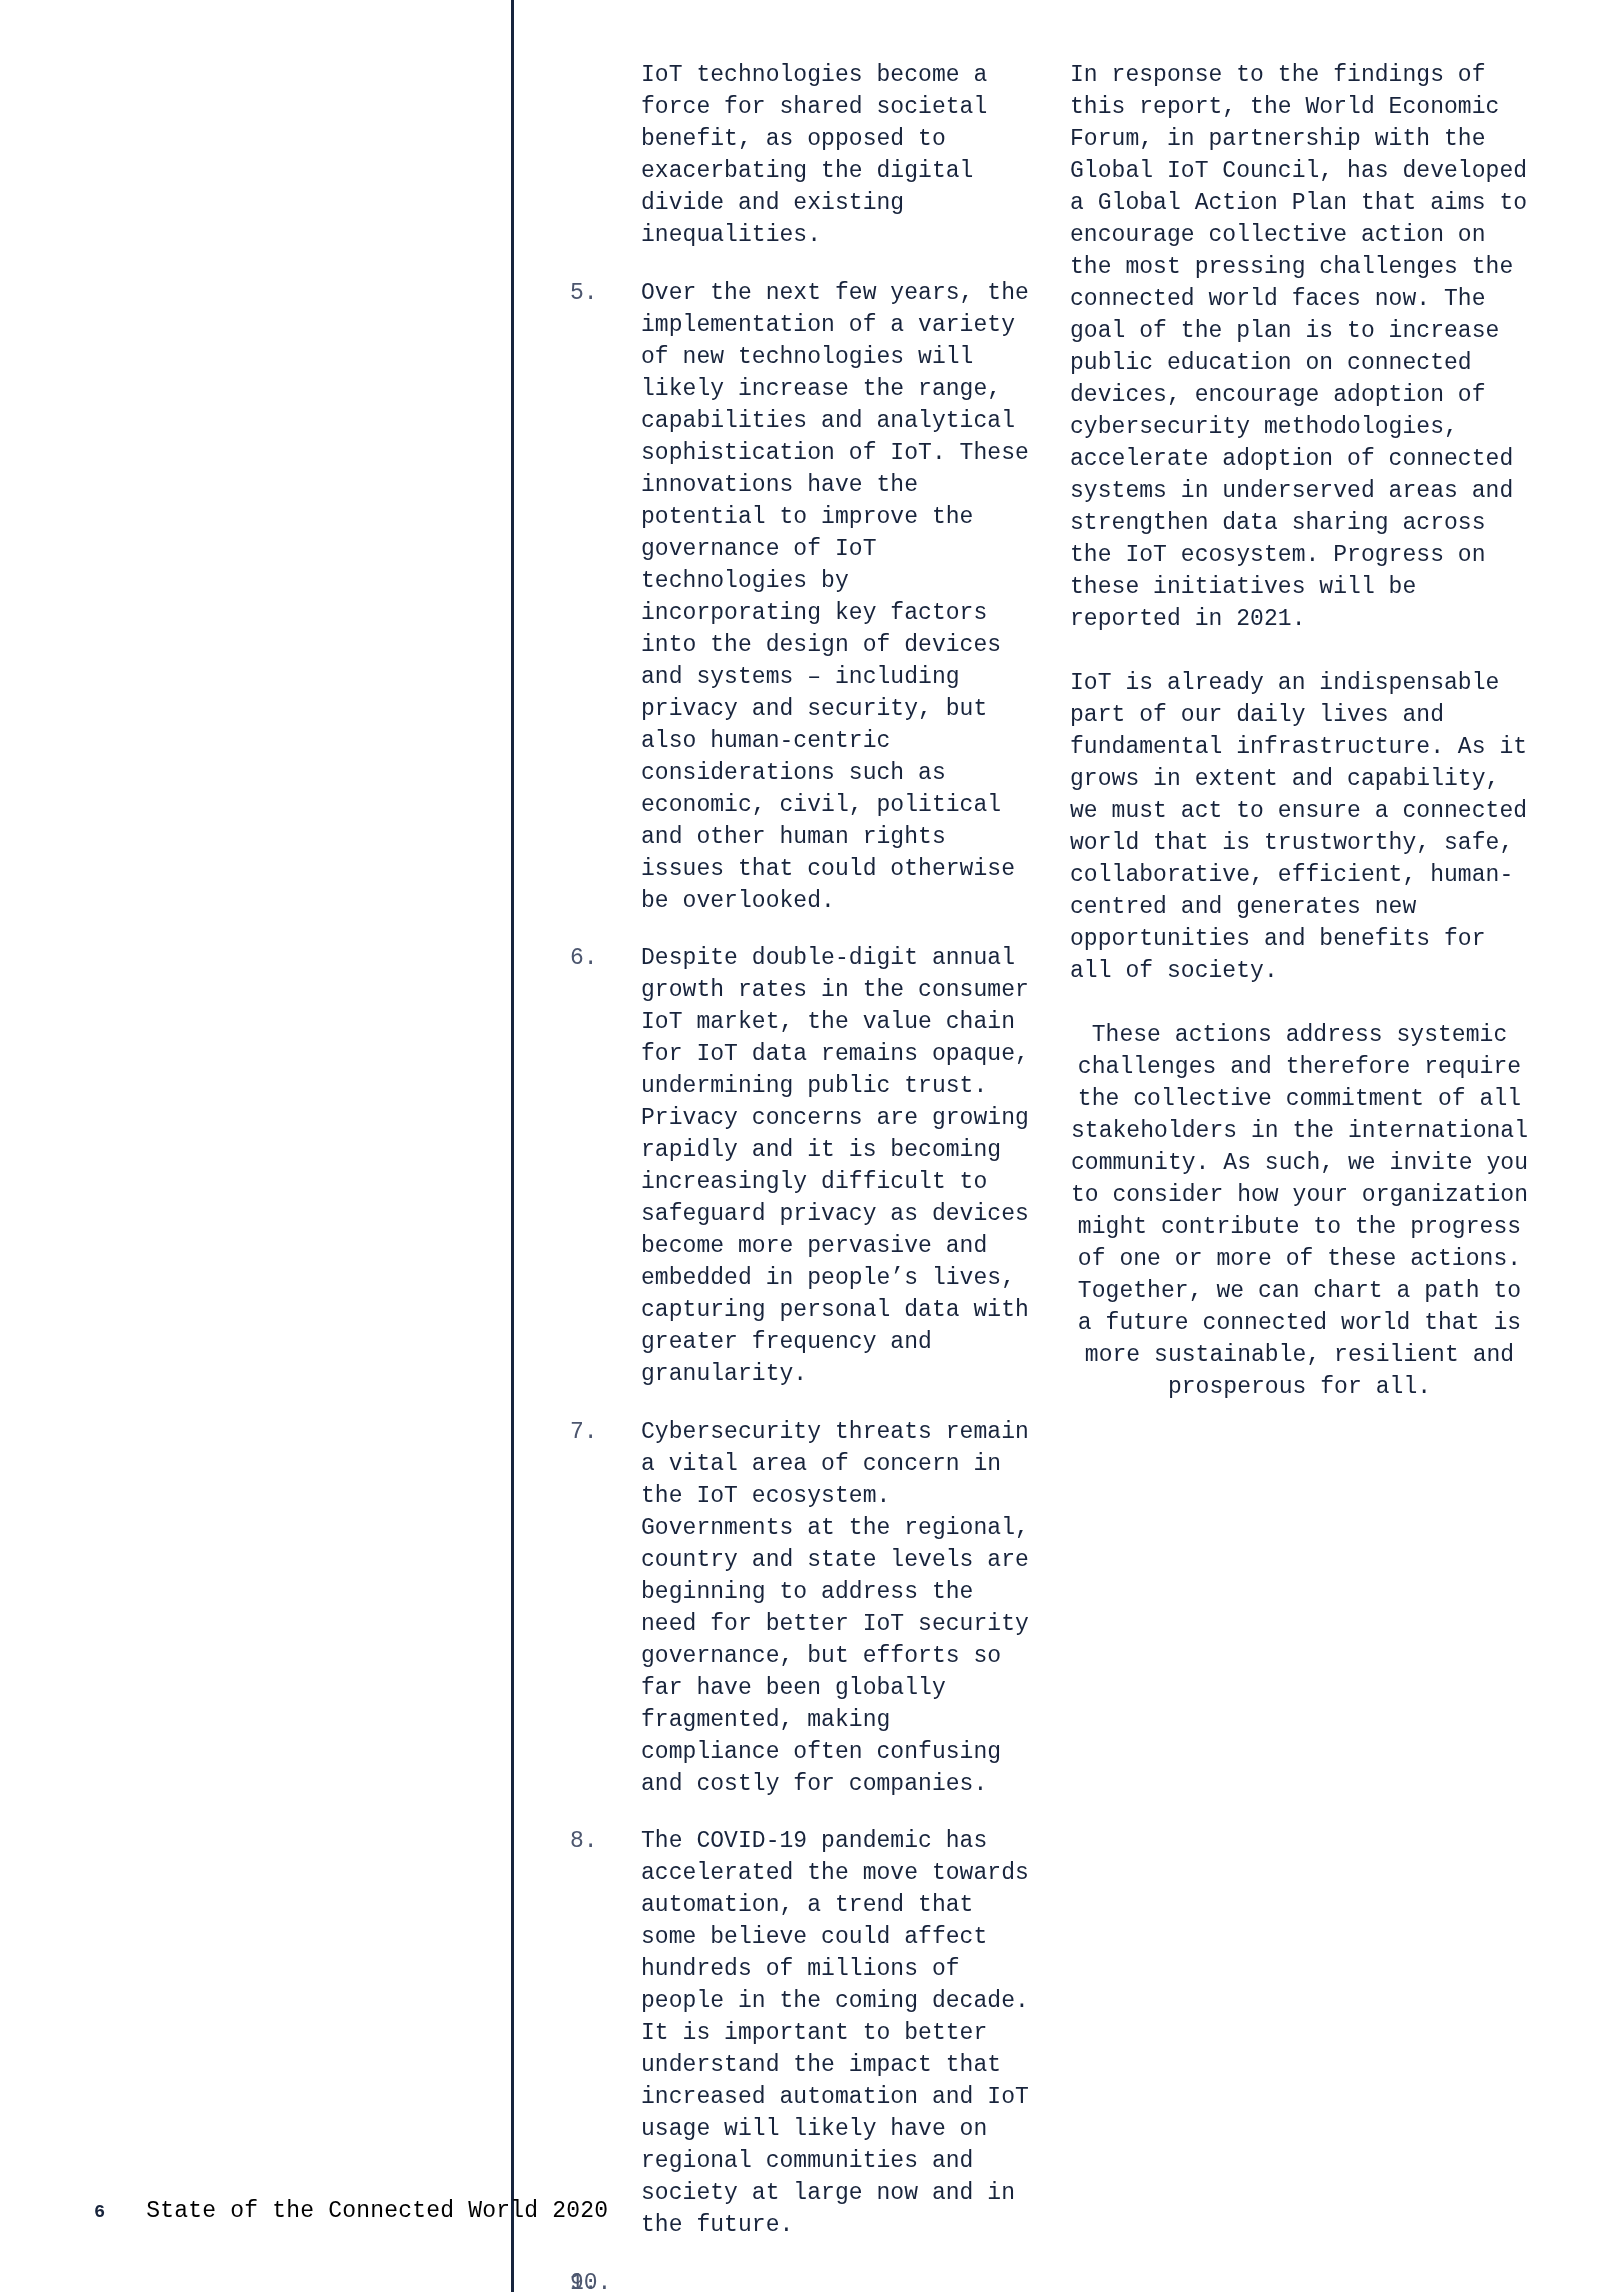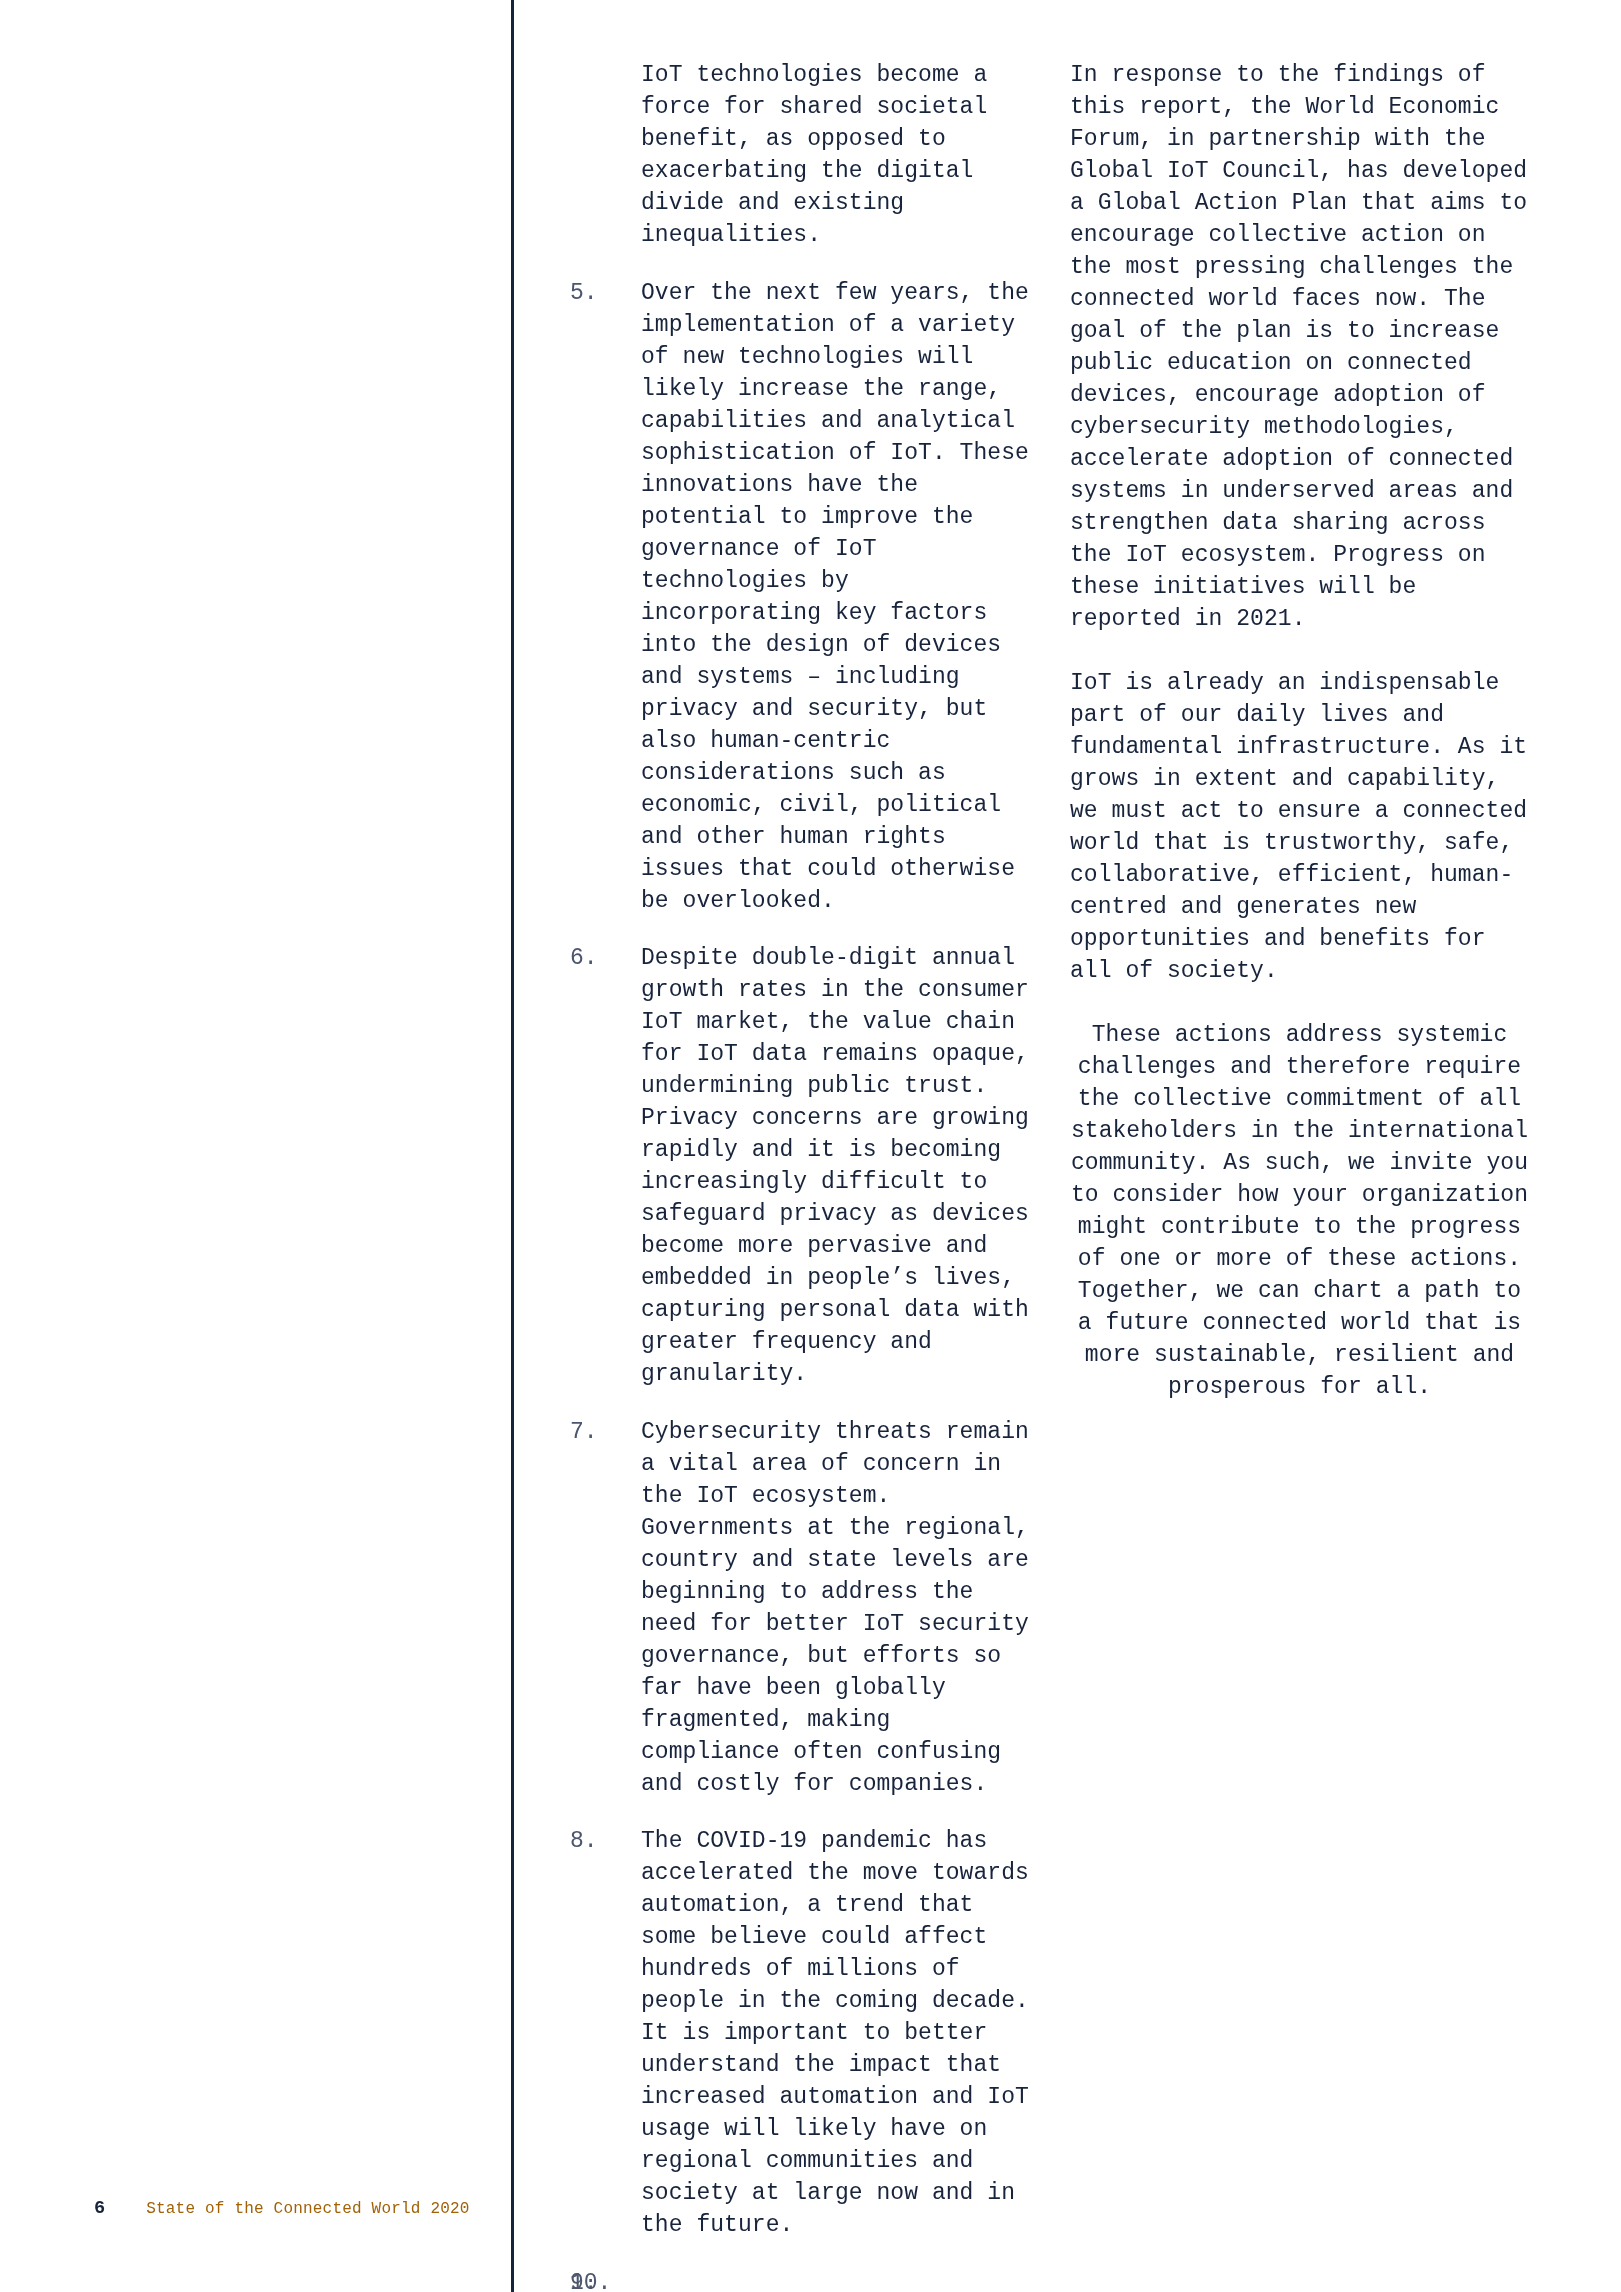--- a/index.html
+++ b/index.html
@@ -94,22 +94,22 @@
     align-items: baseline;
     white-space: nowrap;
   }
   .footer-page {
     color: #18243c;
     font-size: 18.6px;
     font-weight: bold;
     margin-right: 41px;
   }
   .footer-title {
-    color: #a16207;
-    font-size: 16px;
+    color: #000000;
+    font-size: 23px;
     letter-spacing: 0.2px;
   }
 </style>
 </head>
 <body>
 
 <div class="page">
 
   <div class="divider"></div>
 

